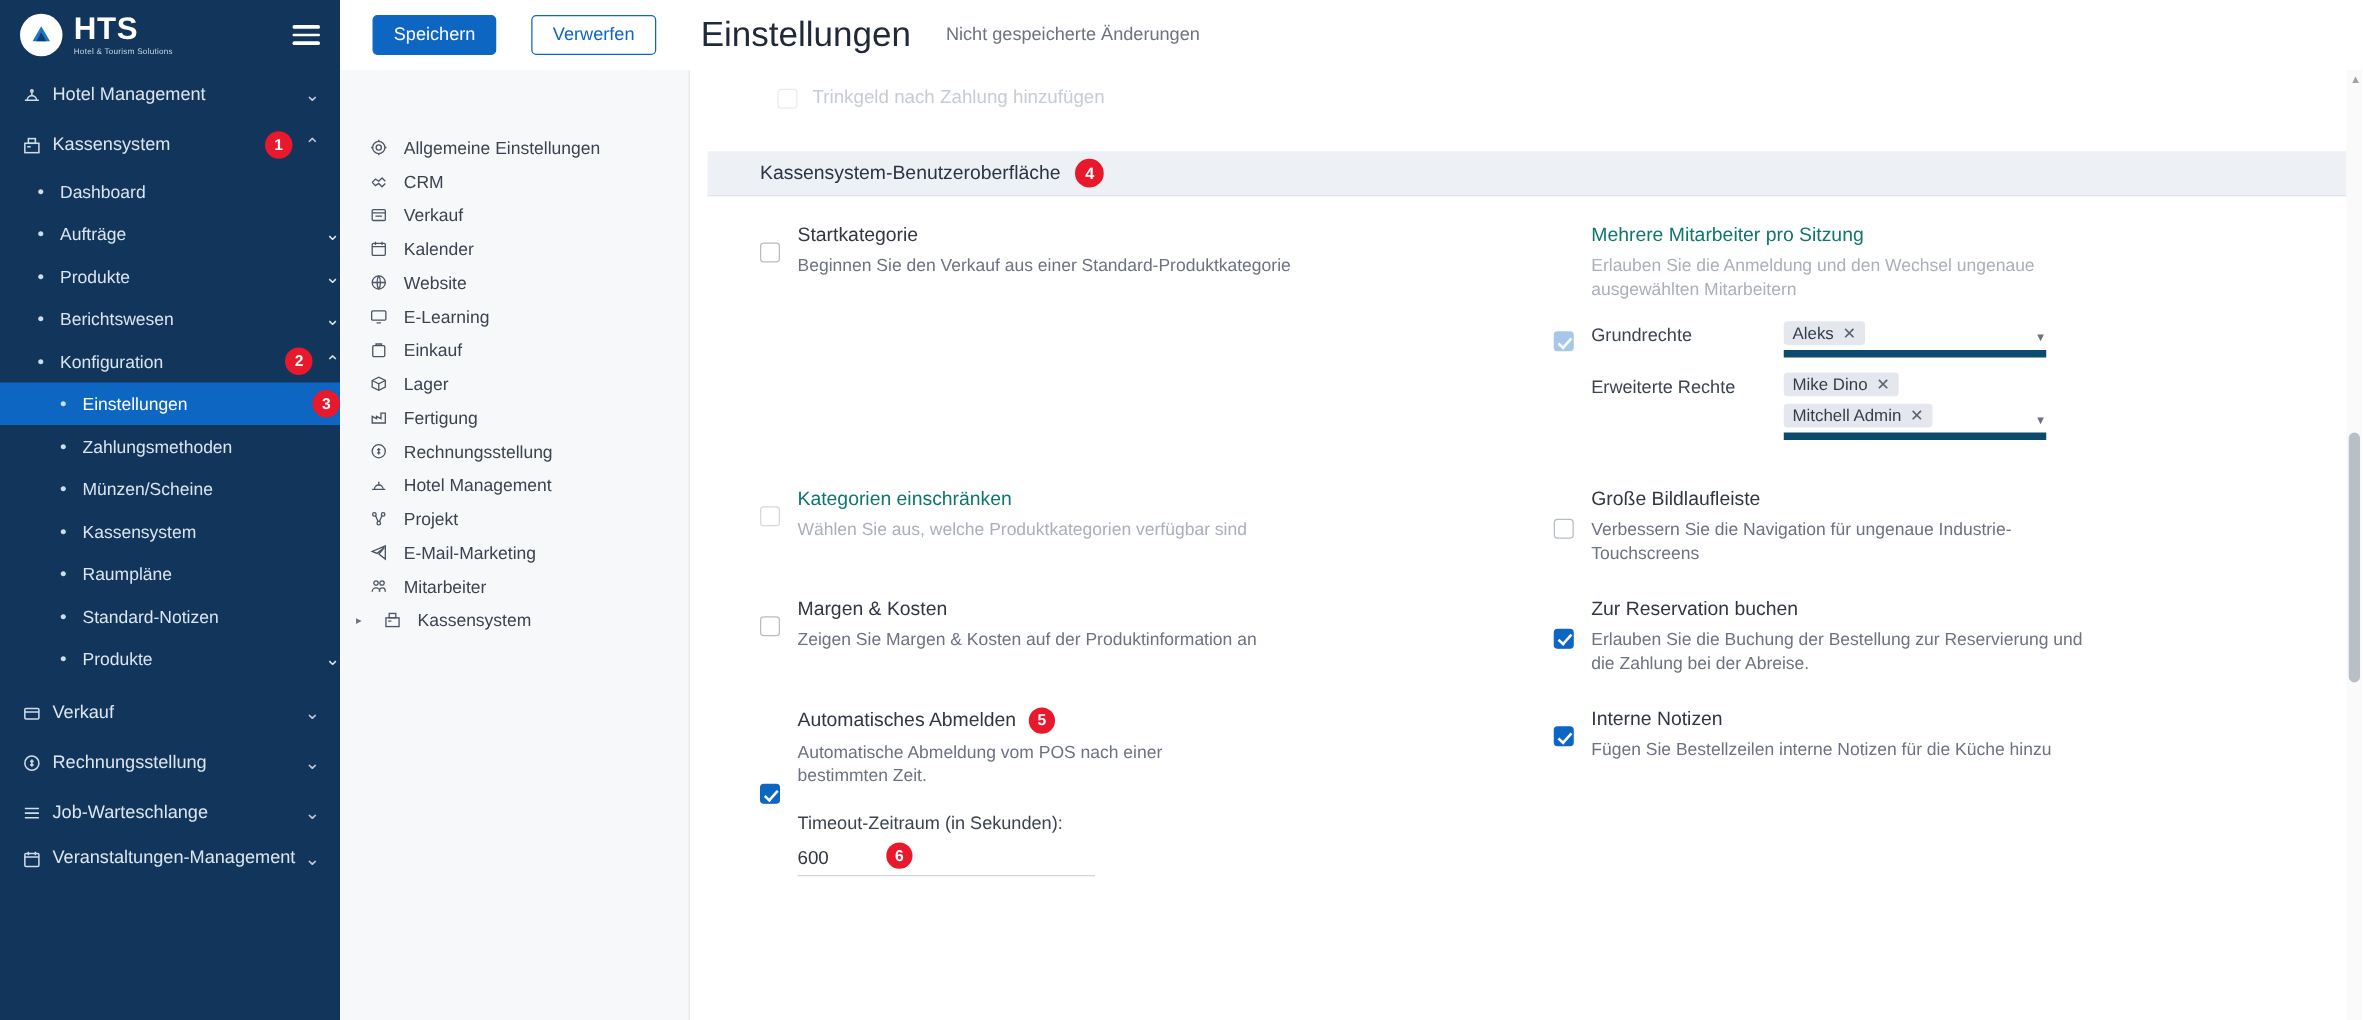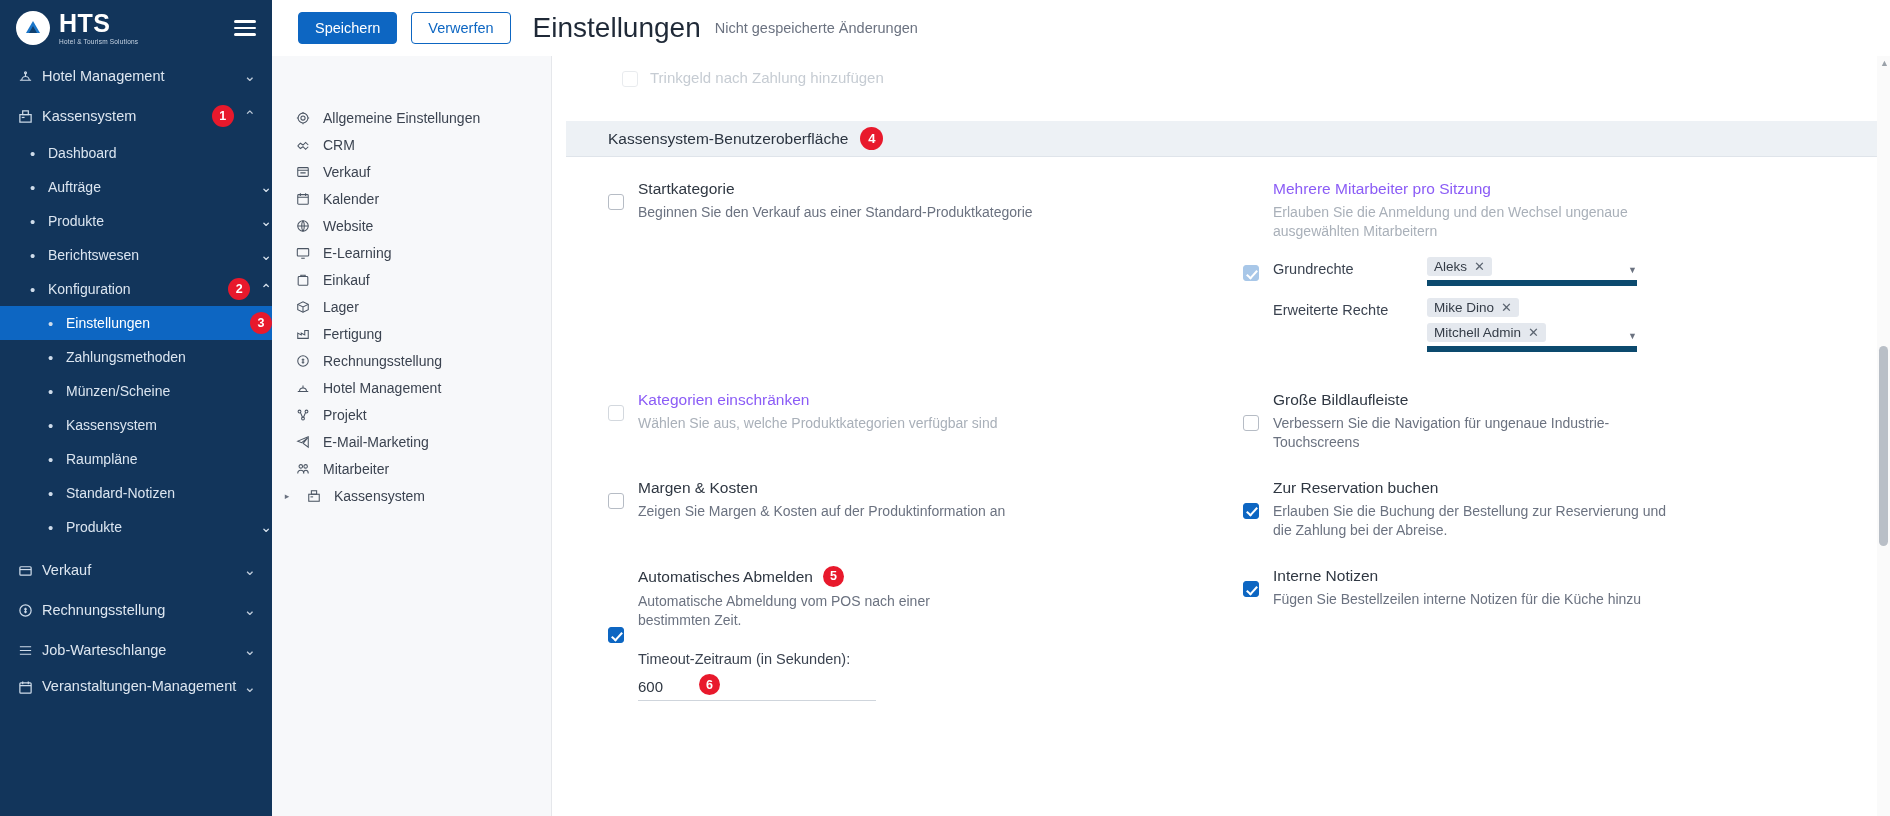--- a/index.html
+++ b/index.html
@@ -63,21 +63,21 @@
   .badge {
     display: inline-flex; align-items: center; justify-content: center;
     width: 22px; height: 22px; border-radius: 50%;
     background: #e8192c; color: #fff; font-size: 12.5px; font-weight: 700;
     margin-left: 10px; flex: none;
   }
 
   
   .main { flex: 1; display: flex; flex-direction: column; min-width: 0; background: #ffffff; }
   .topbar {
-    height: 56px; display: flex; align-items: center; gap: 14px;
+    height: 56px; display: flex; align-items: center; gap: 28px;
     padding: 0 18px 0 26px; background: #ffffff;
   }
   .btn {
     height: 32px; padding: 0 16px; border-radius: 4px;
     font-size: 14.5px; display: inline-flex; align-items: center; cursor: pointer;
   }
   .btn-primary { background: #0d66c2; color: #fff; border: 1px solid #0d66c2; }
   .btn-outline { background: #fff; color: #0d66c2; border: 1px solid #0d66c2; }
   .page-title { font-size: 28px; color: #1f2937; font-weight: 400; margin-left: 8px; }
   .unsaved { font-size: 14.5px; color: #6b7280; }
@@ -130,21 +130,21 @@
   }
   .cbx.dim { background: #a8c7e8; border-color: #a8c7e8; }
   .cbx.dim:after {
     content: ""; position: absolute; left: 5px; top: 1.5px;
     width: 4px; height: 9px; border: solid #fff; border-width: 0 2px 2px 0;
     transform: rotate(42deg);
   }
   .cbx.ghost { border-color: #d3d8de; }
   .otxt { min-width: 0; }
   .otitle { font-size: 15.5px; color: #2f3742; line-height: 19px; display: flex; align-items: center; gap: 10px; }
-  .otitle.muted { color: #8b5cf6; }
+  .otitle.muted { color: #0f766e; }
   .odesc { font-size: 14px; color: #6b7280; line-height: 19px; margin-top: 5px; max-width: 430px; }
   .odesc.muted { color: #a9b0b9; }
   .odesc.wide { max-width: 400px; }
 
   .rights { margin-top: 16px; }
   .rights-row { display: flex; align-items: flex-start; gap: 4px; margin-bottom: 12px; }
   .rights-label { font-size: 14.5px; color: #3b4350; width: 150px; flex: none; padding-top: 4px; }
   .tagfield {
     flex: 1; max-width: 210px; border-bottom: 6px solid #0c4a6e;
     display: flex; flex-wrap: wrap; align-items: center; gap: 6px; padding-bottom: 4px; position: relative;
@@ -597,21 +597,21 @@
             <div class="opt">
               <span class="cbx checked"></span>
               <span class="otxt">
                 <span class="otitle">
                   <span>Automatisches Abmelden</span>
                   <span class="marker sm">5</span>
                 </span>
                 <span class="odesc" style="display:block; max-width:345px">Automatische Abmeldung vom POS nach einer bestimmten Zeit.</span>
                 <span class="timeout" style="display:block">
                   <span class="timeout-lbl">Timeout-Zeitraum (in Sekunden):</span>
-                  <span style="display:flex; align-items:center; gap:8px">
+                  <span style="display:flex; align-items:center; gap:18px">
                     <input class="timeout-input" value="600" style="">
                     <span class="marker sm" style="margin-left:-185px">6</span>
                   </span>
                 </span>
               </span>
             </div>
           </div>
 
           <div class="cell right">
             <div class="opt">

